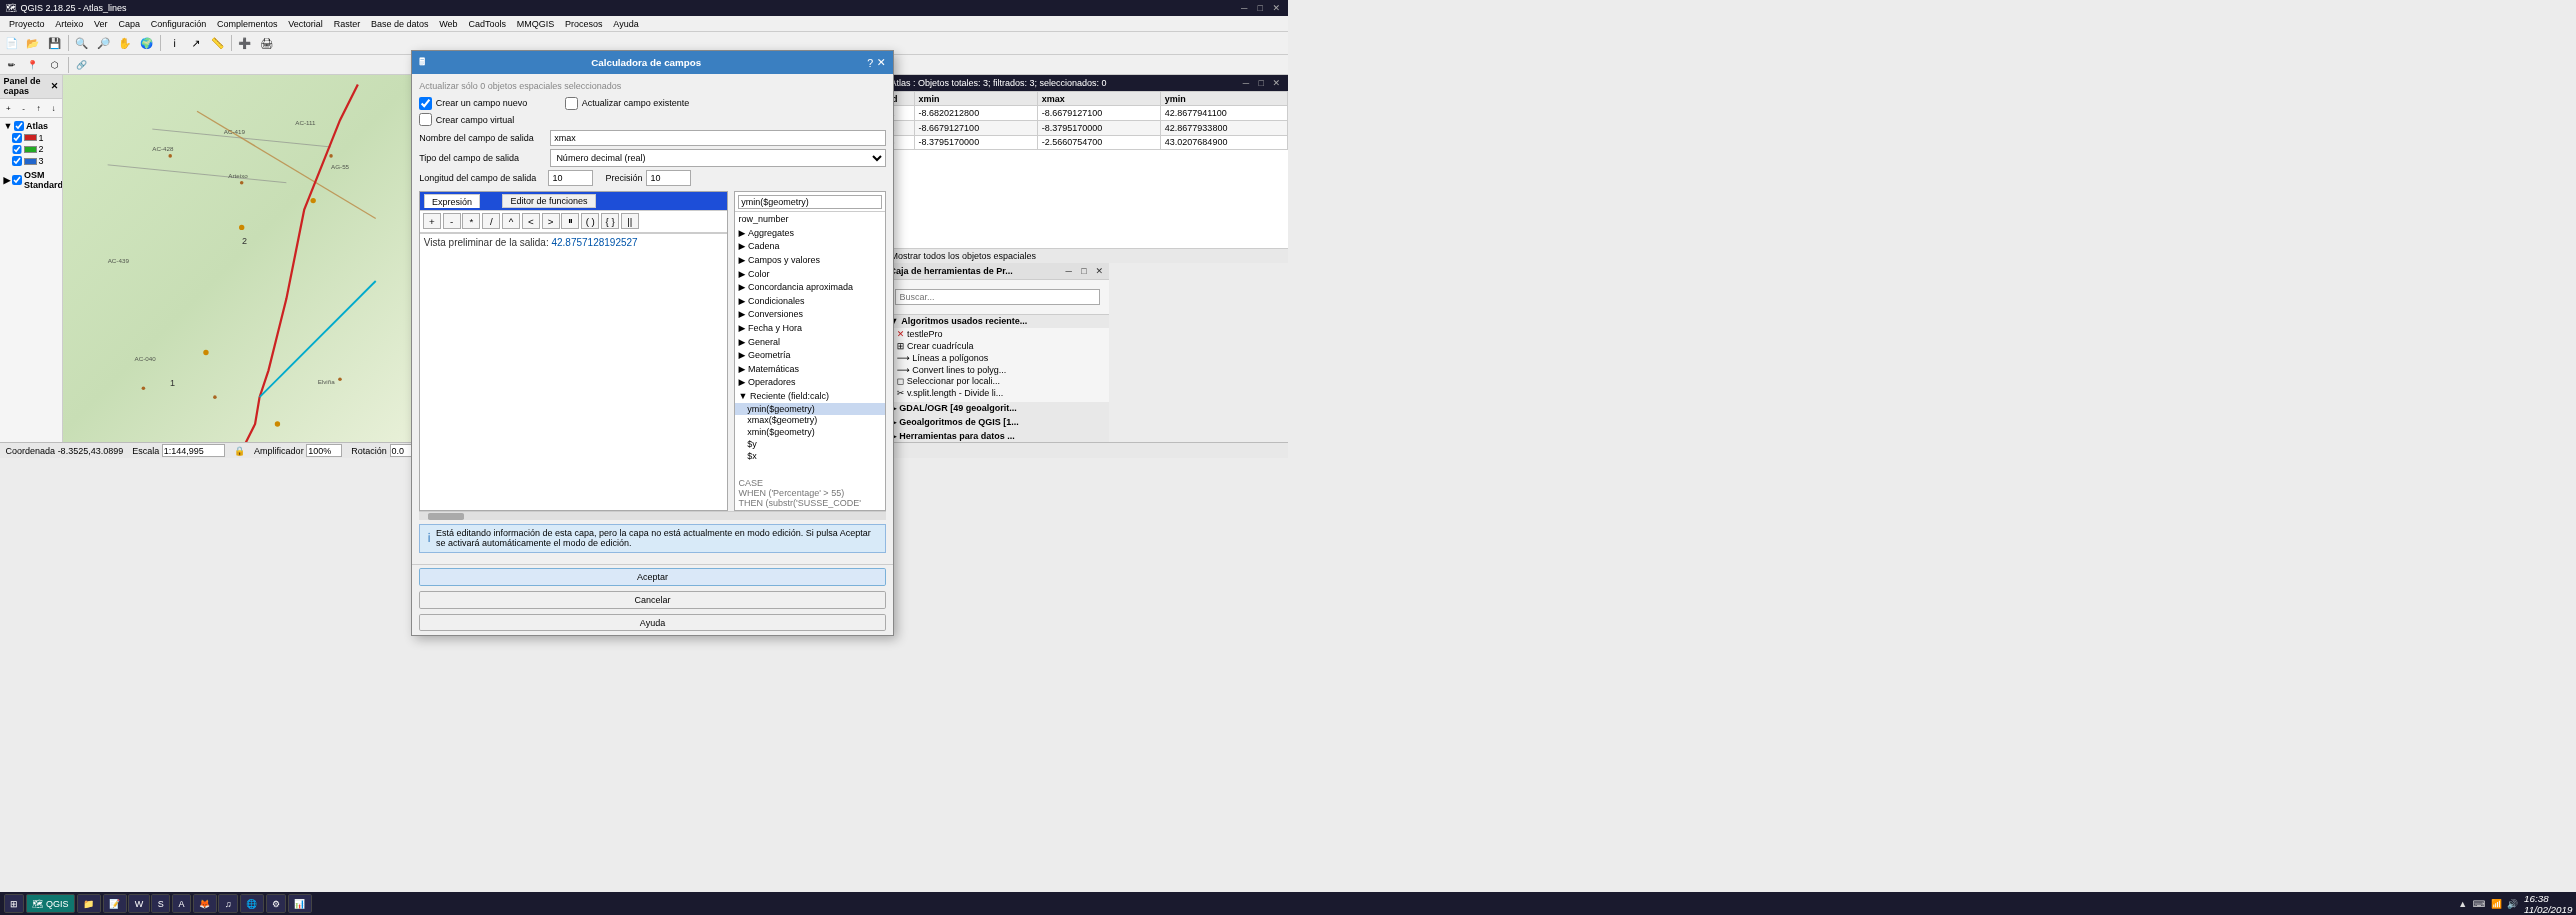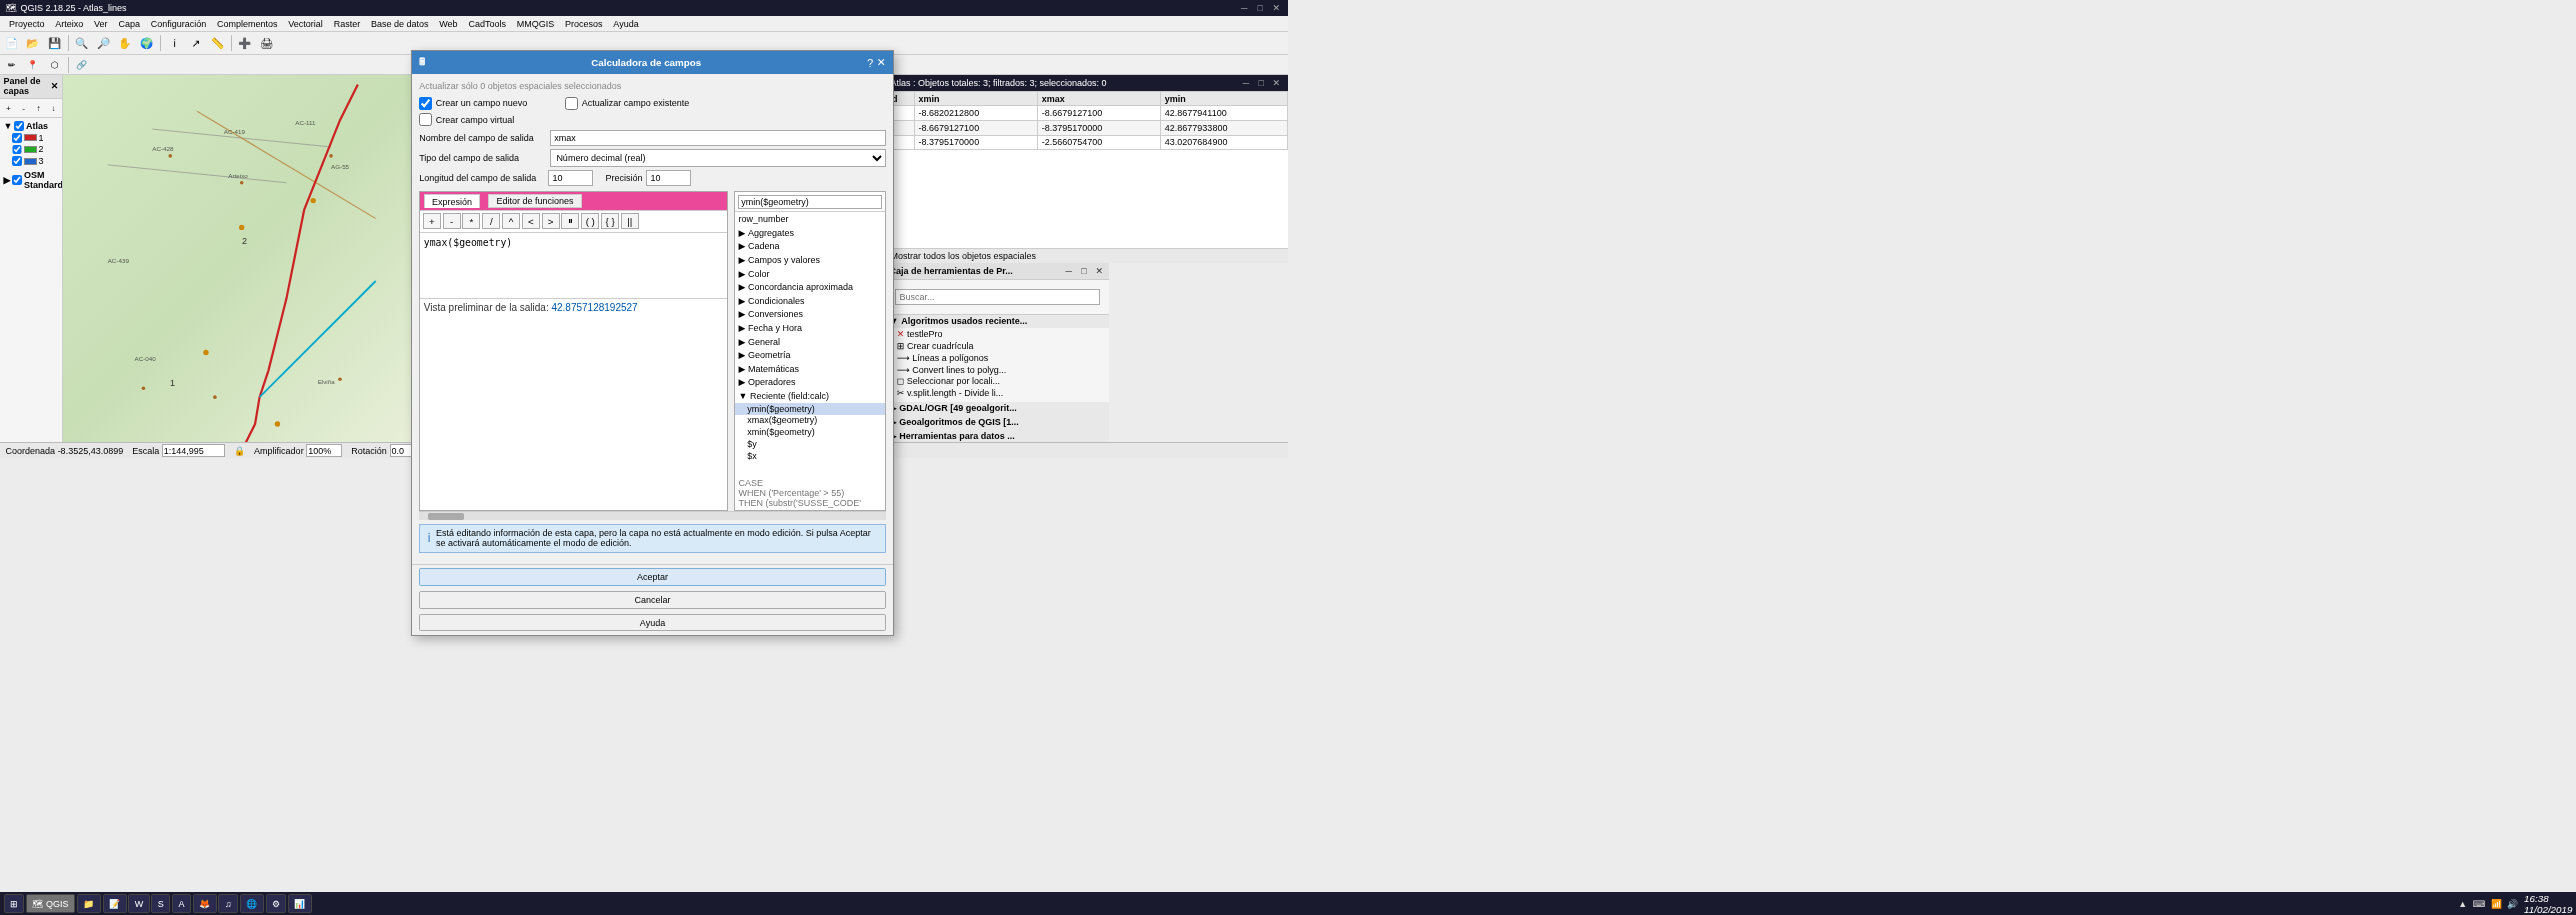--- a/index.html
+++ b/index.html
@@ -58,21 +58,21 @@
     .dialog { position: absolute; top: 50px; left: 411px; width: 483px; background: #f0f0f0; border: 0.9px solid #888; box-shadow: 3.6px 3.6px 10.7px rgba(0,0,0,0.3); display: flex; flex-direction: column; font-size: 9px; z-index: 200; }
     .dialog-title { background: #3a7fc1; color: #fff; padding: 3.6px 7.2px; display: flex; align-items: center; justify-content: space-between; font-size: 9.8px; font-weight: bold; }
     .dialog-close { background: transparent; border: none; color: #fff; cursor: pointer; font-size: 10.7px; }
     .dialog-body { padding: 7.2px; }
     .dialog-row { display: flex; align-items: center; gap: 5.4px; margin-bottom: 3.6px; }
     .dialog-label { font-size: 9px; white-space: nowrap; }
     .dialog-input { border: 0.9px solid #aaa; padding: 1.8px 3.6px; font-size: 9px; background: #fff; }
     .dialog-select { border: 0.9px solid #aaa; padding: 1.8px; font-size: 9px; background: #fff; }
     .dialog-section { display: flex; gap: 5.4px; margin-top: 5.4px; }
     .expr-panel { flex: 1; border: 0.9px solid #aaa; background: #fff; }
-    .expr-header { background: #ec4899; padding: 1.8px 3.6px; display: flex; gap: 8px; font-size: 9px; border-bottom: 0.9px solid #ccc; }
+    .expr-header { background: #1d4ed8; padding: 1.8px 3.6px; display: flex; gap: 22px; font-size: 9px; border-bottom: 0.9px solid #ccc; }
     .expr-tab { padding: 0.9px 7.2px; cursor: pointer; border: 0.9px solid #ccc; background: #f0f0f0; font-size: 9px; }
     .expr-tab.active { background: #fff; border-bottom: none; }
     .expr-buttons { display: flex; gap: 1.8px; padding: 2.7px; border-bottom: 0.9px solid #ccc; flex-wrap: wrap; }
     .expr-btn { width: 18px; height: 16px; border: 0.9px solid #aaa; background: #f5f5f5; cursor: pointer; font-size: 9.8px; display: flex; align-items: center; justify-content: center; }
     .expr-textarea { width: 100%; height: 63px; border: none; resize: none; font-size: 9.8px; padding: 3.6px; font-family: monospace; background: #fff; outline: none; }
     .expr-preview { padding: 2.7px 3.6px; border-top: 0.9px solid #ccc; font-size: 10px; color: #333; }
     .func-panel { width: 152px; border: 0.9px solid #aaa; background: #fff; display: flex; flex-direction: column; }
     .func-search { padding: 2.7px; border-bottom: 0.9px solid #ccc; display: flex; align-items: center; gap: 1.8px; }
     .func-search input { flex: 1; border: 0.9px solid #aaa; padding: 0.9px 2.7px; font-size: 9px; }
     .func-list { flex: 1; overflow-y: auto; font-size: 9px; }
@@ -85,21 +85,21 @@
     .footer-btn { padding: 2.7px 12.5px; border: 0.9px solid #aaa; background: #f0f0f0; cursor: pointer; font-size: 9px; border-radius: 1.8px; }
     .footer-btn.primary { background: #dae8f8; border-color: #7ab0d8; }
 
     
     .status-bar { background: #e8e8e8; border-top: 0.9px solid #bbb; height: 16px; display: flex; align-items: center; padding: 0 5.4px; font-size: 9px; gap: 9px; }
     .status-item { display: flex; align-items: center; gap: 2.7px; }
 
     
     .taskbar { position: fixed; bottom: 0; left: 0; right: 0; height: 23px; background: #1a1a2e; display: flex; align-items: center; padding: 0 3.6px; gap: 1.8px; z-index: 300; }
     .taskbar-btn { height: 19.7px; padding: 0 5.4px; background: #2a2a4e; border: 0.9px solid #444; color: #fff; font-size: 9px; cursor: pointer; display: flex; align-items: center; gap: 2.7px; border-radius: 1.8px; }
-    .taskbar-btn.active { background: #737373; }
+    .taskbar-btn.active { background: #0f766e; }
     .taskbar-right { margin-left: auto; display: flex; align-items: center; gap: 5.4px; color: #ddd; font-size: 9px; }
     .taskbar-clock { color: #fff; font-size: 9.8px; font-style: italic; }
 
     .checkbox-label { display: flex; align-items: center; gap: 3.6px; font-size: 9px; }
     .precision-row { display: flex; align-items: center; gap: 3.6px; margin-bottom: 3.6px; }
 
     .scrollbar-h { height: 9px; background: #e0e0e0; border-top: 0.9px solid #ccc; display: flex; align-items: center; }
     .scrollbar-thumb { height: 7.2px; width: 36px; background: #aaa; border-radius: 1.8px; margin-left: 9px; }
   </style>
 </head>
@@ -468,21 +468,20 @@
           <button class="expr-btn">*</button>
           <button class="expr-btn">/</button>
           <button class="expr-btn">^</button>
           <button class="expr-btn">&lt;</button>
           <button class="expr-btn">&gt;</button>
           <button class="expr-btn">⏸</button>
           <button class="expr-btn">( )</button>
           <button class="expr-btn">{ }</button>
           <button class="expr-btn">||</button>
         </div>
-        <textarea class="expr-textarea" style="">ymax($geometry)</textarea>
         <div class="expr-preview">
           <span>Vista preliminar de la salida:</span>
           <span style="color:#0055aa;">42.8757128192527</span>
         </div>
       </div>
 
       <div class="func-panel">
         <div class="func-search">
           <input type="text" value="ymin($geometry)" style="width: 100%; border: 0.9px solid rgb(170, 170, 170); padding: 0.9px 2.7px; font-size: 9px;">
         </div>

